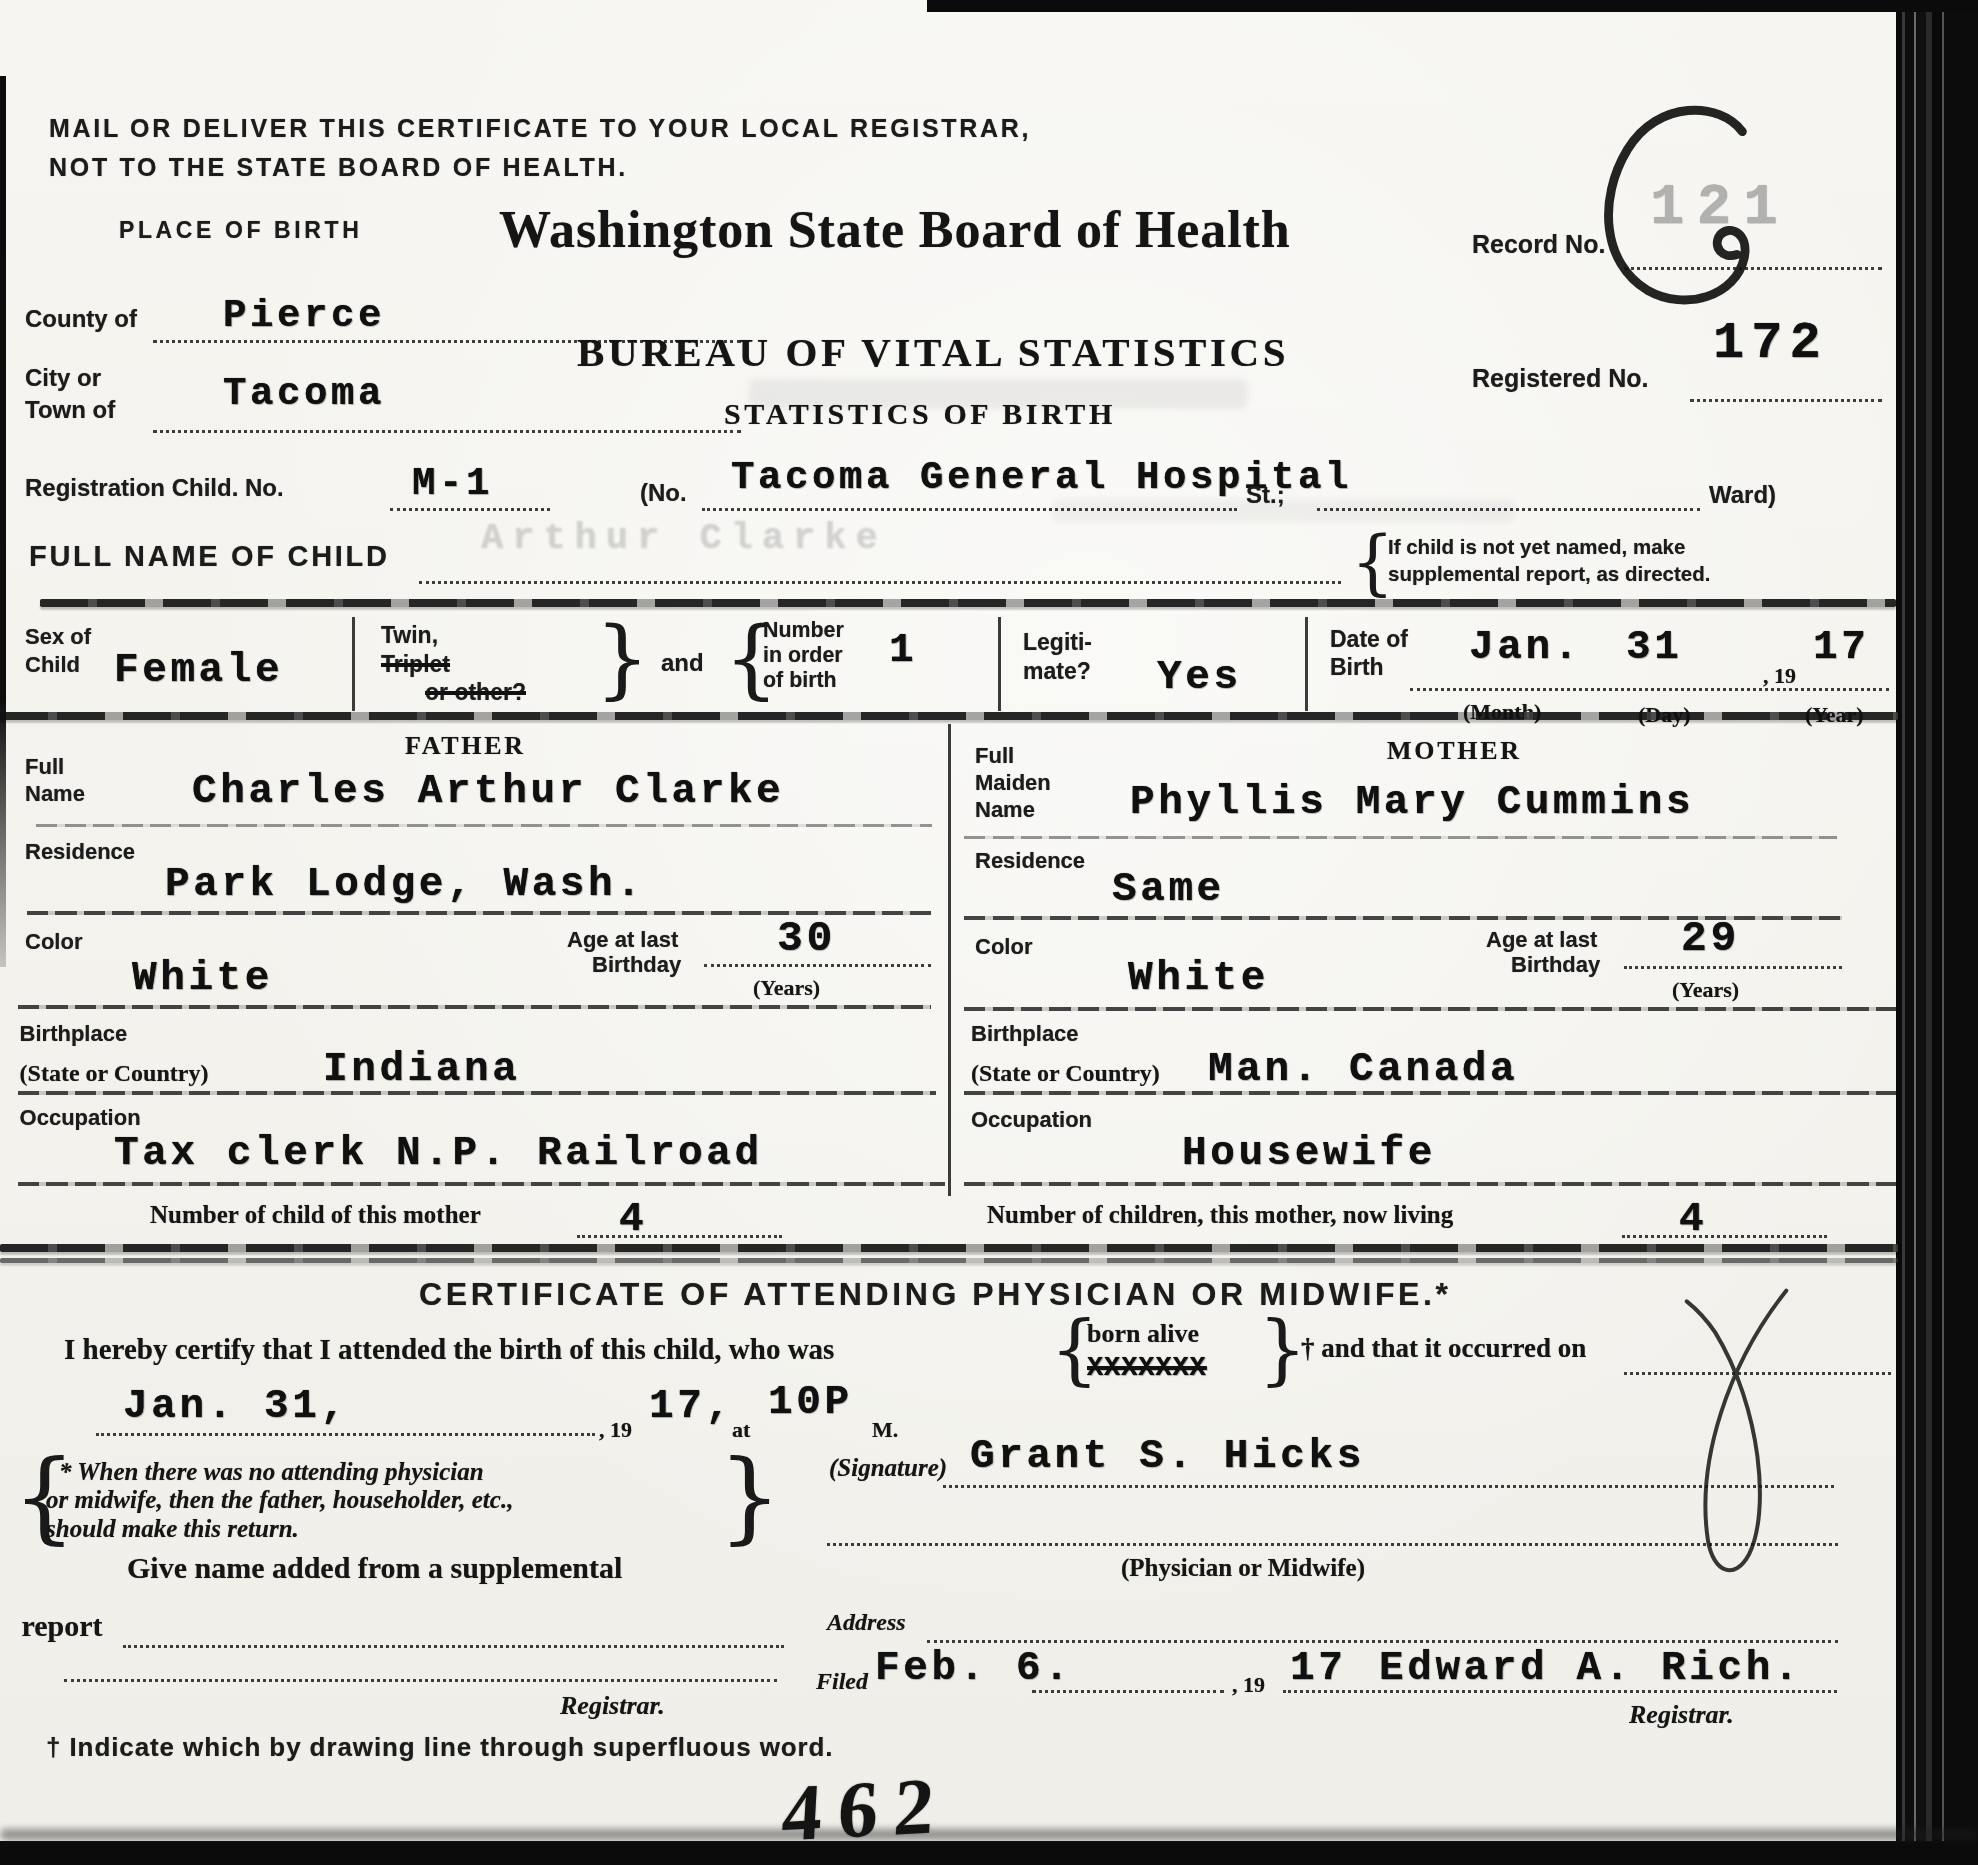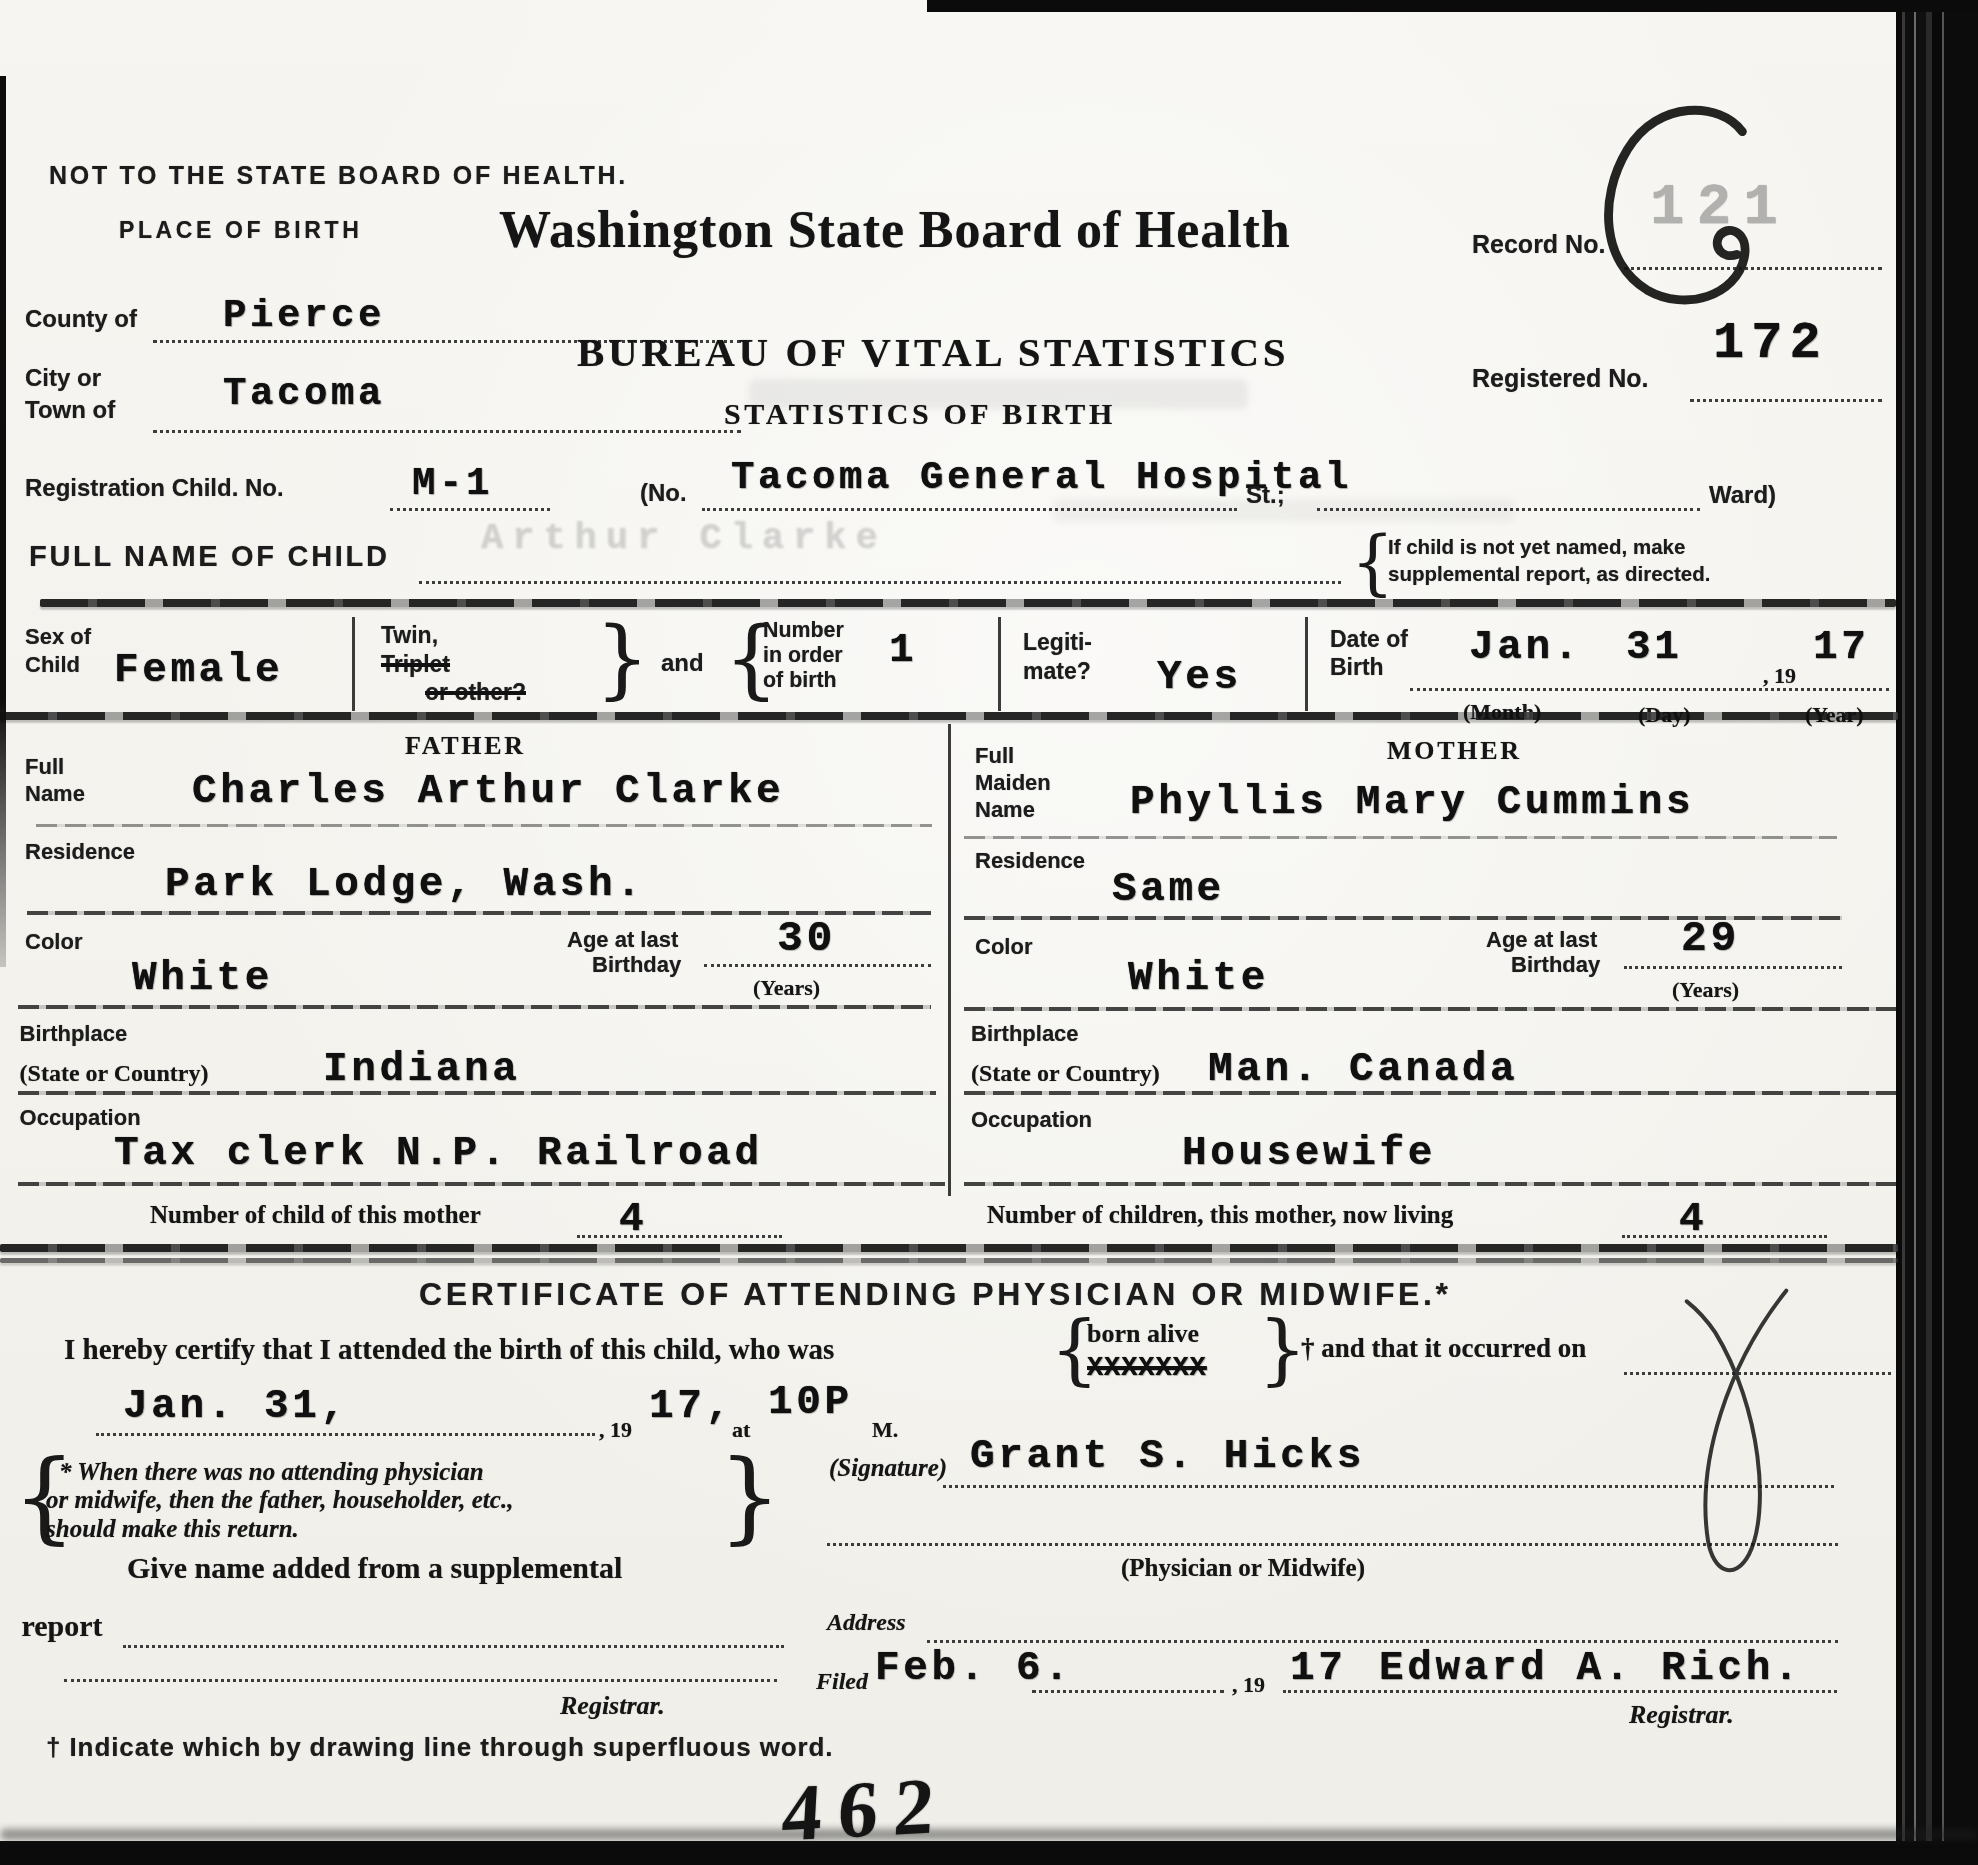--- a/index.html
+++ b/index.html
@@ -38,21 +38,22 @@
 
   <div class="abs" style="left:1896px;top:0;width:82px;height:1866px;
               background:repeating-linear-gradient(90deg,#0a0a0a 0 6.2px,#383838 6.2px 9px,#0e0e0e 9px 18px,#6b6b6b 18px 19.6px,#101010 19.6px 30px,#2a2a2a 30px 36px,#090909 36px 46px,#555 46px 48px,#0c0c0c 48px 82px);"></div>
   <div class="abs" style="left:927px;top:0;width:1052px;height:11.6px;background:#0b0b0b;"></div>
   <div class="abs" style="left:0;top:76px;width:6.2px;height:891px;background:linear-gradient(180deg,#0d0d0d 70%,rgba(13,13,13,.2));"></div>
   <div class="abs" style="left:0;top:1841px;width:1978px;height:25px;background:#0b0b0b;"></div>
   <div class="abs smudge" style="left:0;top:1829px;width:1978px;height:10.7px;background:rgba(30,30,30,.45);"></div>
   <div class="abs smudge" style="left:749px;top:379px;width:499px;height:30px;background:rgba(110,110,110,.10);"></div>
   <div class="abs smudge" style="left:1052px;top:499px;width:463px;height:23px;background:rgba(110,110,110,.08);"></div>
 
-  <div class="abs lbl" style="left:49px;top:153px;font-size:25px;letter-spacing:2.7px;margin-top:8px;">NOT TO THE STATE BOARD OF HEALTH.</div>
+  <div class="abs lbl" style="left:49px;top:114px;font-size:25px;letter-spacing:2.7px;">MAIL OR DELIVER THIS CERTIFICATE TO YOUR LOCAL REGISTRAR,</div>
+  <div class="abs lbl" style="left:49px;top:153px;font-size:25px;letter-spacing:2.7px;">NOT TO THE STATE BOARD OF HEALTH.</div>
 
   <div class="abs lbl" style="left:119px;top:217px;font-size:23px;letter-spacing:3.6px;">PLACE OF BIRTH</div>
   <div class="abs serif" style="left:499px;top:200px;font-size:52px;letter-spacing:0.9px;">Washington State Board of Health</div>
 
   <div class="abs lbl" style="left:1472px;top:230px;font-size:25px;">Record No.</div>
   <div class="abs dots" style="left:1624px;top:267px;width:258px;"></div>
   <div class="abs typed stamp" style="left:1650px;top:176px;font-size:57px;letter-spacing:12.5px;">121</div>
   <svg style="left:1551px;top:94px;" width="267" height="223" viewBox="0 0 300 250">
     <path d="M215,42 C190,8 120,6 86,62 C52,118 58,190 108,220 C152,245 208,226 217,184 C223,156 201,146 190,158 C181,170 192,186 209,180" fill="none" stroke="#111" stroke-width="10" stroke-linecap="round" opacity=".92"></path>
   </svg>

